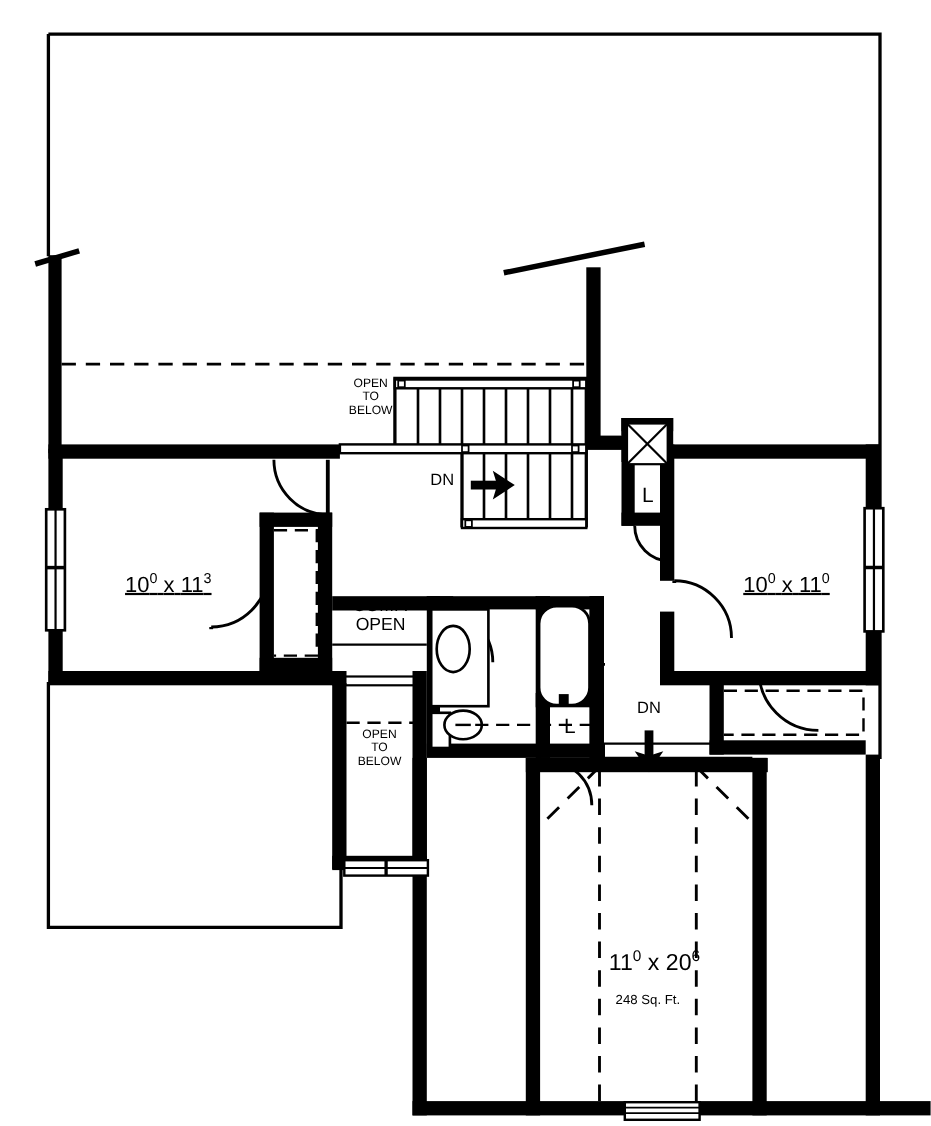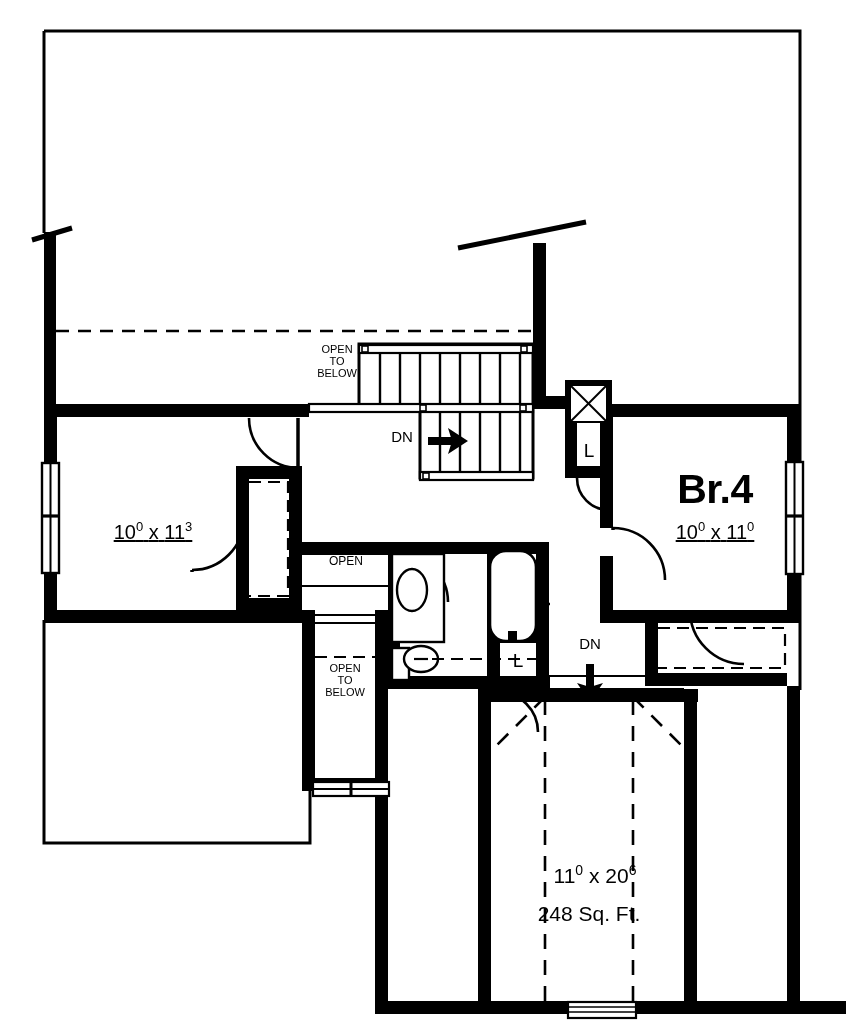--- a/index.html
+++ b/index.html
@@ -50,42 +50,42 @@
     font-size: 13px;
     vertical-align: super;
     line-height: 0;
   }
   .lbl-note {
     font-size: 11px;
     font-weight: normal;
     line-height: 1.08;
   }
   .lbl-note-sm {
-    font-size: 12px;
+    font-size: 16px;
     font-weight: normal;
     line-height: 1.12;
   }
   .lbl-dn {
     font-size: 15px;
     font-weight: normal;
   }
   .lbl-closet {
     font-size: 19px;
     font-weight: normal;
   }
   .lbl-exp-dim {
     font-size: 21px;
   }
   .lbl-exp-dim sup {
     font-size: 14px;
     vertical-align: super;
     line-height: 0;
   }
   .lbl-area {
-    font-size: 21px;
+    font-size: 12px;
   }
 </style>
 </head>
 <body>
 
 <div id="plan-root">
 
   <svg id="plan-svg" viewBox="0 0 846 1024" xmlns="http://www.w3.org/2000/svg">
 
     <g fill="none" stroke="#000000" stroke-width="3">
@@ -347,21 +347,20 @@
 
   <div class="lbl lbl-dn" style="left:568px; top:636px; width:44px;">DN</div>
 
 
   <div class="lbl lbl-dim" style="left:78px; top:522px; width:150px;">
     <span>10</span><sup>0</sup>
     <span>x</span>
     <span>11</span><sup>3</sup>
   </div>
 
-  <div class="lbl lbl-room-name" style="left:650px; top:468px; width:130px;">Br.4</div>
 
   <div class="lbl lbl-dim" style="left:640px; top:522px; width:150px;">
     <span>10</span><sup>0</sup>
     <span>x</span>
     <span>11</span><sup>0</sup>
   </div>
 
   <div class="lbl lbl-note-sm" style="left:306px; top:542px; width:80px;">
     <div>COMP.</div>
     <div>OPEN</div>

